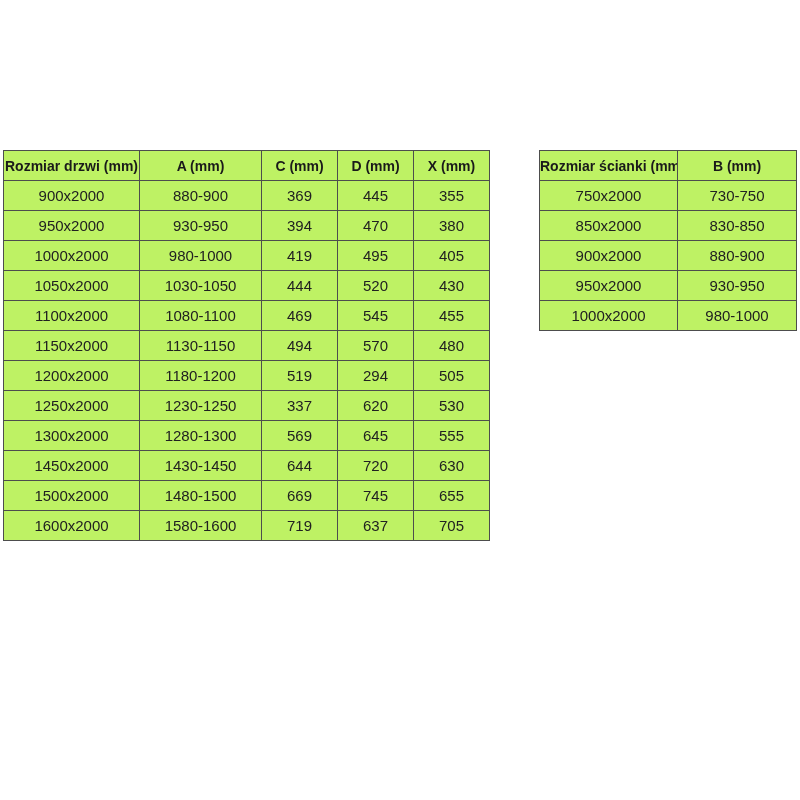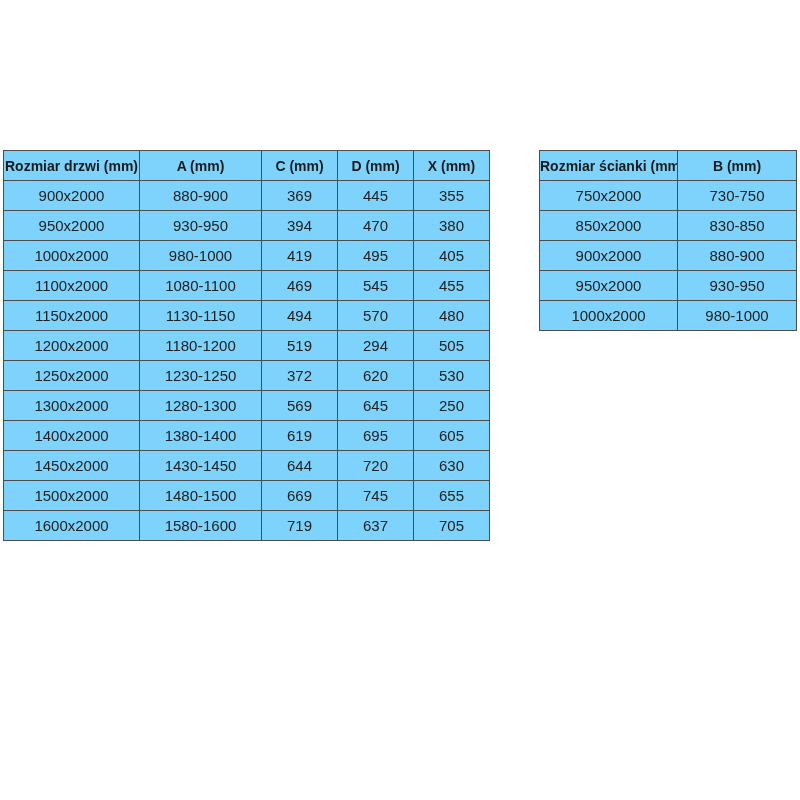--- a/index.html
+++ b/index.html
@@ -11,21 +11,21 @@
   }
   .canvas {
     position: relative;
     width: 800px; height: 800px;
     background: #ffffff;
   }
   table.spec {
     position: absolute;
     border-collapse: collapse;
     table-layout: fixed;
-    background: #7dd3fc;
+    background: #bef264;
     padding-left: 48px;
   }
   table.spec th, table.spec td {
     border: 1px solid #4d4d4d;
     height: 30px;
     text-align: center;
     vertical-align: middle;
     color: #212121;
     font-size: 15px;
     overflow: hidden;
@@ -84,20 +84,27 @@
           <td>380</td>
         </tr>
         <tr>
           <td>1000x2000</td>
           <td>980-1000</td>
           <td>419</td>
           <td>495</td>
           <td>405</td>
         </tr>
         <tr>
+          <td>1050x2000</td>
+          <td>1030-1050</td>
+          <td>444</td>
+          <td>520</td>
+          <td>430</td>
+        </tr>
+        <tr>
           <td>1100x2000</td>
           <td>1080-1100</td>
           <td>469</td>
           <td>545</td>
           <td>455</td>
         </tr>
         <tr>
           <td>1150x2000</td>
           <td>1130-1150</td>
           <td>494</td>
@@ -107,37 +114,30 @@
         <tr>
           <td>1200x2000</td>
           <td>1180-1200</td>
           <td>519</td>
           <td>294</td>
           <td>505</td>
         </tr>
         <tr>
           <td>1250x2000</td>
           <td>1230-1250</td>
-          <td>372</td>
+          <td>337</td>
           <td>620</td>
           <td>530</td>
         </tr>
         <tr>
           <td>1300x2000</td>
           <td>1280-1300</td>
           <td>569</td>
           <td>645</td>
-          <td>250</td>
-        </tr>
-        <tr>
-          <td>1400x2000</td>
-          <td>1380-1400</td>
-          <td>619</td>
-          <td>695</td>
-          <td>605</td>
+          <td>555</td>
         </tr>
         <tr>
           <td>1450x2000</td>
           <td>1430-1450</td>
           <td>644</td>
           <td>720</td>
           <td>630</td>
         </tr>
         <tr>
           <td>1500x2000</td>

